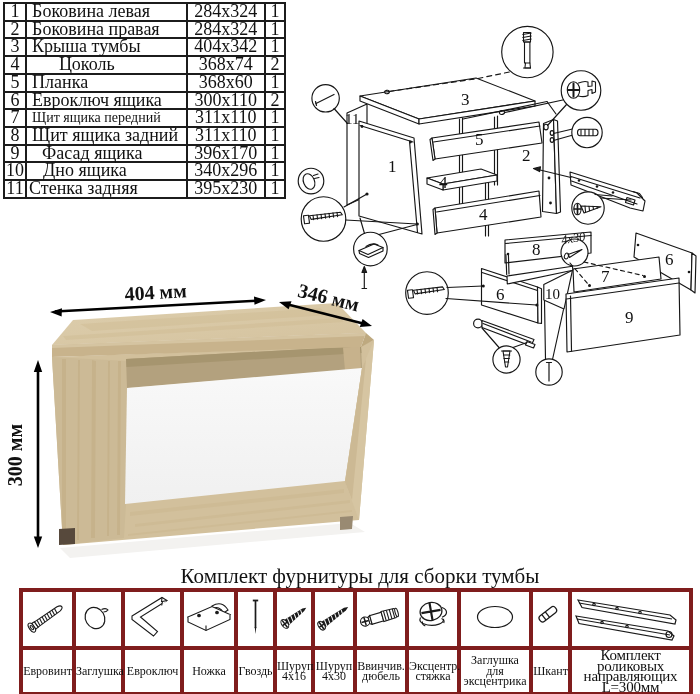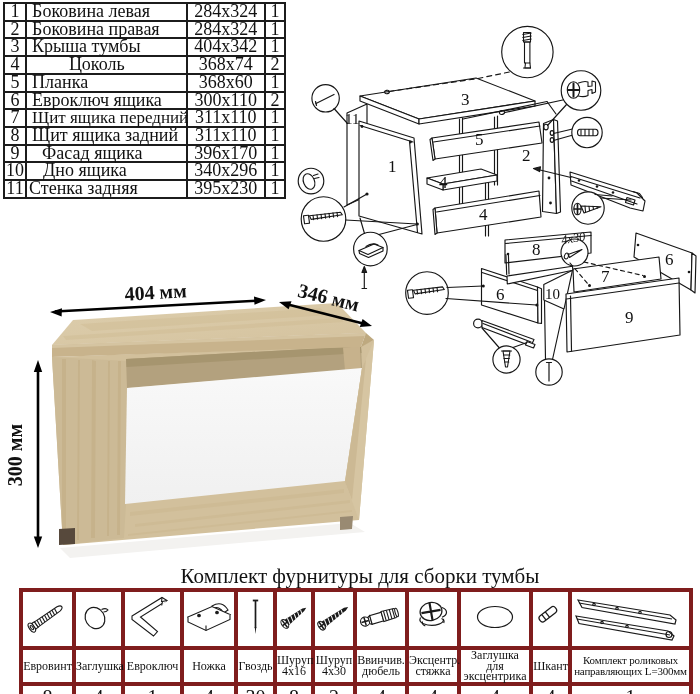--- a/index.html
+++ b/index.html
@@ -33,39 +33,39 @@
         <td class="n">1</td>
       </tr>
 <tr>
         <td class="n">3</td>
         <td class="nm">Крыша тумбы</td>
         <td class="sz">404x342</td>
         <td class="n">1</td>
       </tr>
 <tr>
         <td class="n">4</td>
-        <td class="nm" style="padding-left:42px">Цоколь</td>
+        <td class="nm" style="padding-left:32px">Цоколь</td>
         <td class="sz">368x74</td>
         <td class="n">2</td>
       </tr>
 <tr>
         <td class="n">5</td>
         <td class="nm" style="">Планка</td>
         <td class="sz">368x60</td>
         <td class="n">1</td>
       </tr>
 <tr>
         <td class="n">6</td>
         <td class="nm">Евроключ ящика</td>
         <td class="sz">300x110</td>
         <td class="n">2</td>
       </tr>
 <tr>
         <td class="n">7</td>
-        <td class="nm" style="font-size:17px">Щит ящика передний</td>
+        <td class="nm" style="font-size:14px">Щит ящика передний</td>
         <td class="sz">311x110</td>
         <td class="n">1</td>
       </tr>
 <tr>
         <td class="n">8</td>
         <td class="nm">Щит ящика задний</td>
         <td class="sz">311x110</td>
         <td class="n">1</td>
       </tr>
 <tr>
@@ -551,21 +551,21 @@
         <td>Заглушка</td>
         <td>Евроключ</td>
         <td>Ножка</td>
         <td>Гвоздь</td>
         <td>Шуруп<br>4x16</td>
         <td>Шуруп<br>4x30</td>
         <td>Ввинчив.<br>дюбель</td>
         <td>Эксцентр.<br>стяжка</td>
         <td>Заглушка для<br>эксцентрика</td>
         <td>Шкант</td>
-        <td style="font-size:11px;letter-spacing:-0.2px">Комплект роликовых<br>направляющих L=300мм</td>
+        <td style="font-size:15px;letter-spacing:-0.2px">Комплект роликовых<br>направляющих L=300мм</td>
 </tr>
 <tr class="ct">
 <td>8</td>
         <td>4</td>
         <td>1</td>
         <td>4</td>
         <td>30</td>
         <td>8</td>
         <td>2</td>
         <td>4</td>

